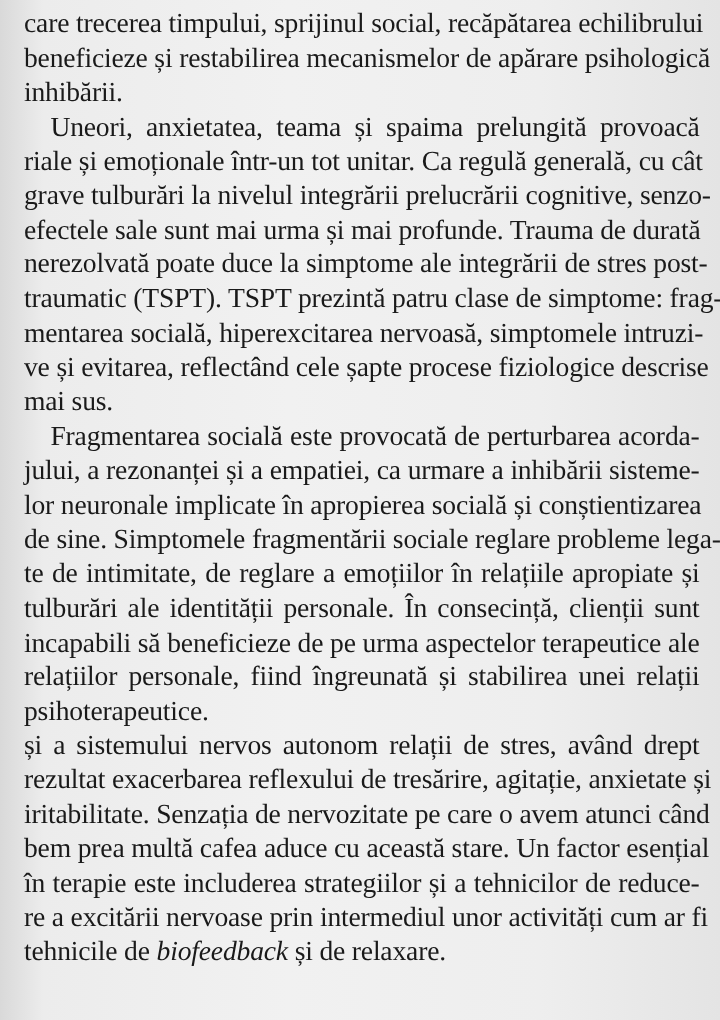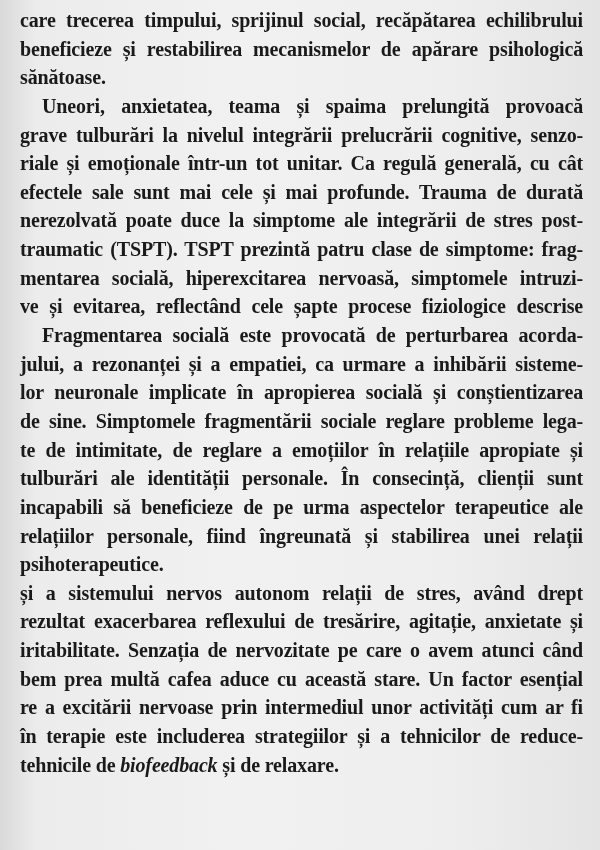--- a/index.html
+++ b/index.html
@@ -7,67 +7,67 @@
     width: 600px; height: 850px; overflow: hidden;
     background: linear-gradient(90deg, #d9d9d9 0%, #ececec 6%, #f1f1f1 40%, #eeeeee 75%, #e4e4e4 100%);
     font-family: "Liberation Serif", "DejaVu Serif", serif;
     color: #1a1a1a;
   }
   .page {
     position: absolute; left: 20px; top: 6px; width: 563px;
   }
   .line {
     height: 28.65px; line-height: 28.65px;
-    font-size: 20px;
+    font-size: 23px;
     white-space: nowrap;
     text-align: justify;
     text-align-last: justify;
     letter-spacing: -0.15px;
-    font-weight: bold;
   }
   .line.last { text-align-last: left; }
   .line.indent { padding-left: 22px; }
   em { font-style: italic; }
 </style>
 </head>
 <body>
 
 <div class="page">
 
   <div>
     <div class="line">care trecerea timpului, sprijinul social, recăpătarea echilibrului</div>
     <div class="line">beneficieze și restabilirea mecanismelor de apărare psihologică</div>
-    <div class="line last">sănătoase.</div>
+    <div class="line last">inhibării.</div>
   </div>
 
   <div>
     <div class="line indent">Uneori, anxietatea, teama și spaima prelungită provoacă</div>
+    <div class="line">riale și emoționale într-un tot unitar. Ca regulă generală, cu cât</div>
     <div class="line">grave tulburări la nivelul integrării prelucrării cognitive, senzo-</div>
-    <div class="line">riale și emoționale într-un tot unitar. Ca regulă generală, cu cât</div>
-    <div class="line">efectele sale sunt mai cele și mai profunde. Trauma de durată</div>
+    <div class="line">efectele sale sunt mai urma și mai profunde. Trauma de durată</div>
     <div class="line">nerezolvată poate duce la simptome ale integrării de stres post-</div>
     <div class="line">traumatic (TSPT). TSPT prezintă patru clase de simptome: frag-</div>
     <div class="line">mentarea socială, hiperexcitarea nervoasă, simptomele intruzi-</div>
     <div class="line">ve și evitarea, reflectând cele șapte procese fiziologice descrise</div>
+    <div class="line last">mai sus.</div>
   </div>
 
   <div>
     <div class="line indent">Fragmentarea socială este provocată de perturbarea acorda-</div>
     <div class="line">jului, a rezonanței și a empatiei, ca urmare a inhibării sisteme-</div>
     <div class="line">lor neuronale implicate în apropierea socială și conștientizarea</div>
     <div class="line">de sine. Simptomele fragmentării sociale reglare probleme lega-</div>
     <div class="line">te de intimitate, de reglare a emoțiilor în relațiile apropiate și</div>
     <div class="line">tulburări ale identității personale. În consecință, clienții sunt</div>
     <div class="line">incapabili să beneficieze de pe urma aspectelor terapeutice ale</div>
     <div class="line">relațiilor personale, fiind îngreunată și stabilirea unei relații</div>
     <div class="line last">psihoterapeutice.</div>
   </div>
 
   <div>
     <div class="line">și a sistemului nervos autonom relații de stres, având drept</div>
     <div class="line">rezultat exacerbarea reflexului de tresărire, agitație, anxietate și</div>
     <div class="line">iritabilitate. Senzația de nervozitate pe care o avem atunci când</div>
     <div class="line">bem prea multă cafea aduce cu această stare. Un factor esențial</div>
+    <div class="line">în terapie este includerea strategiilor și a tehnicilor de reduce-</div>
     <div class="line">re a excitării nervoase prin intermediul unor activități cum ar fi</div>
-    <div class="line">în terapie este includerea strategiilor și a tehnicilor de reduce-</div>
     <div class="line last"><span>tehnicile de </span><em>biofeedback</em><span> și de relaxare.</span></div>
   </div>
 </div>
 
 </body></html>

